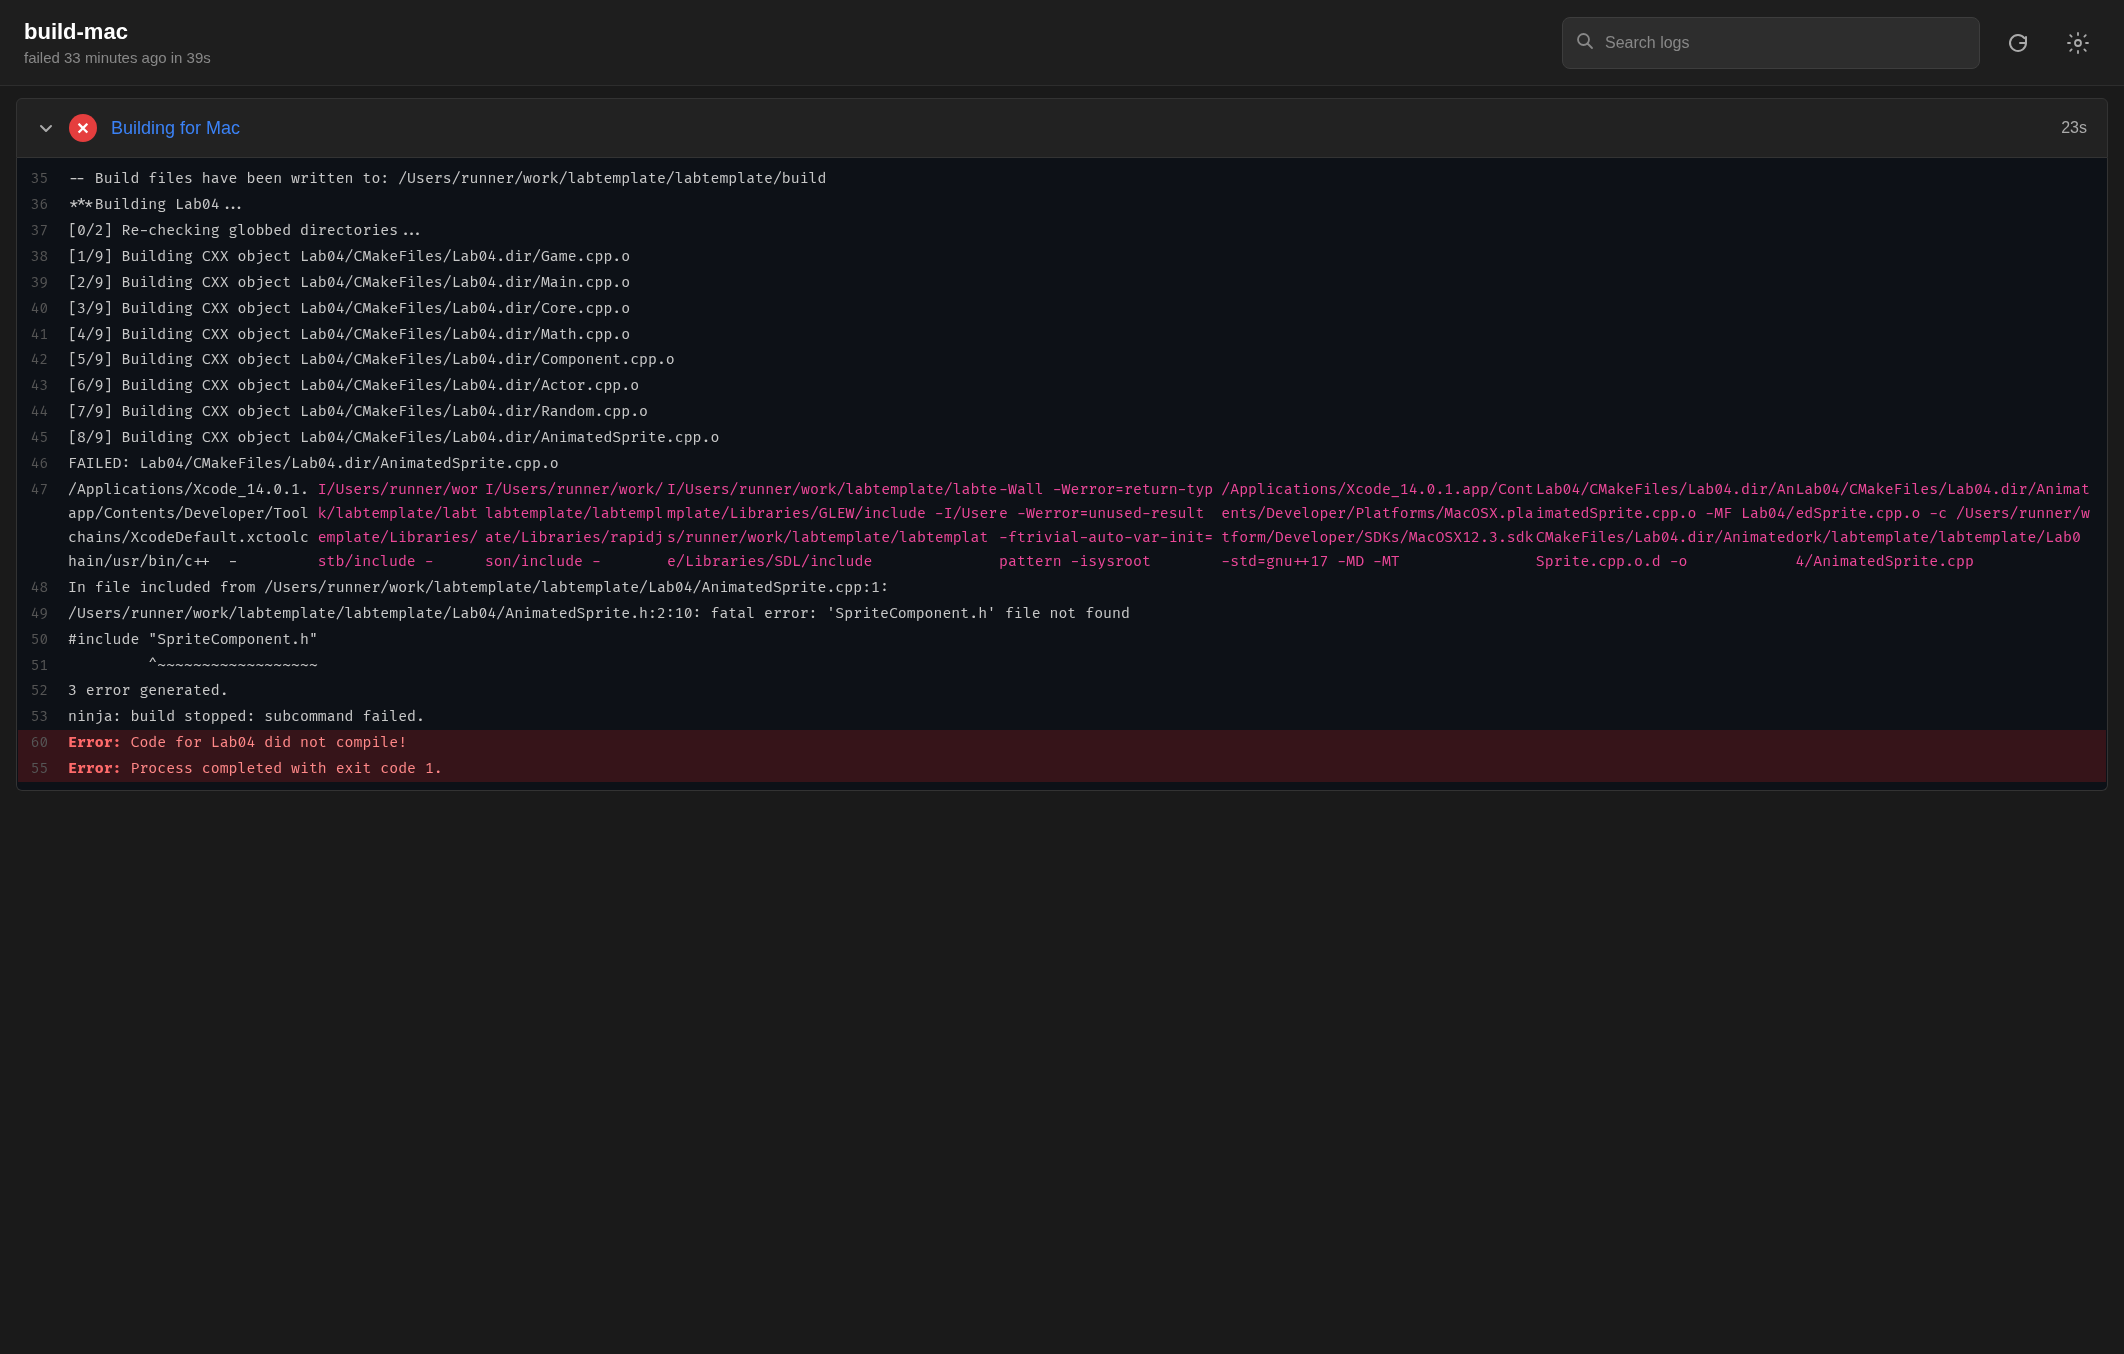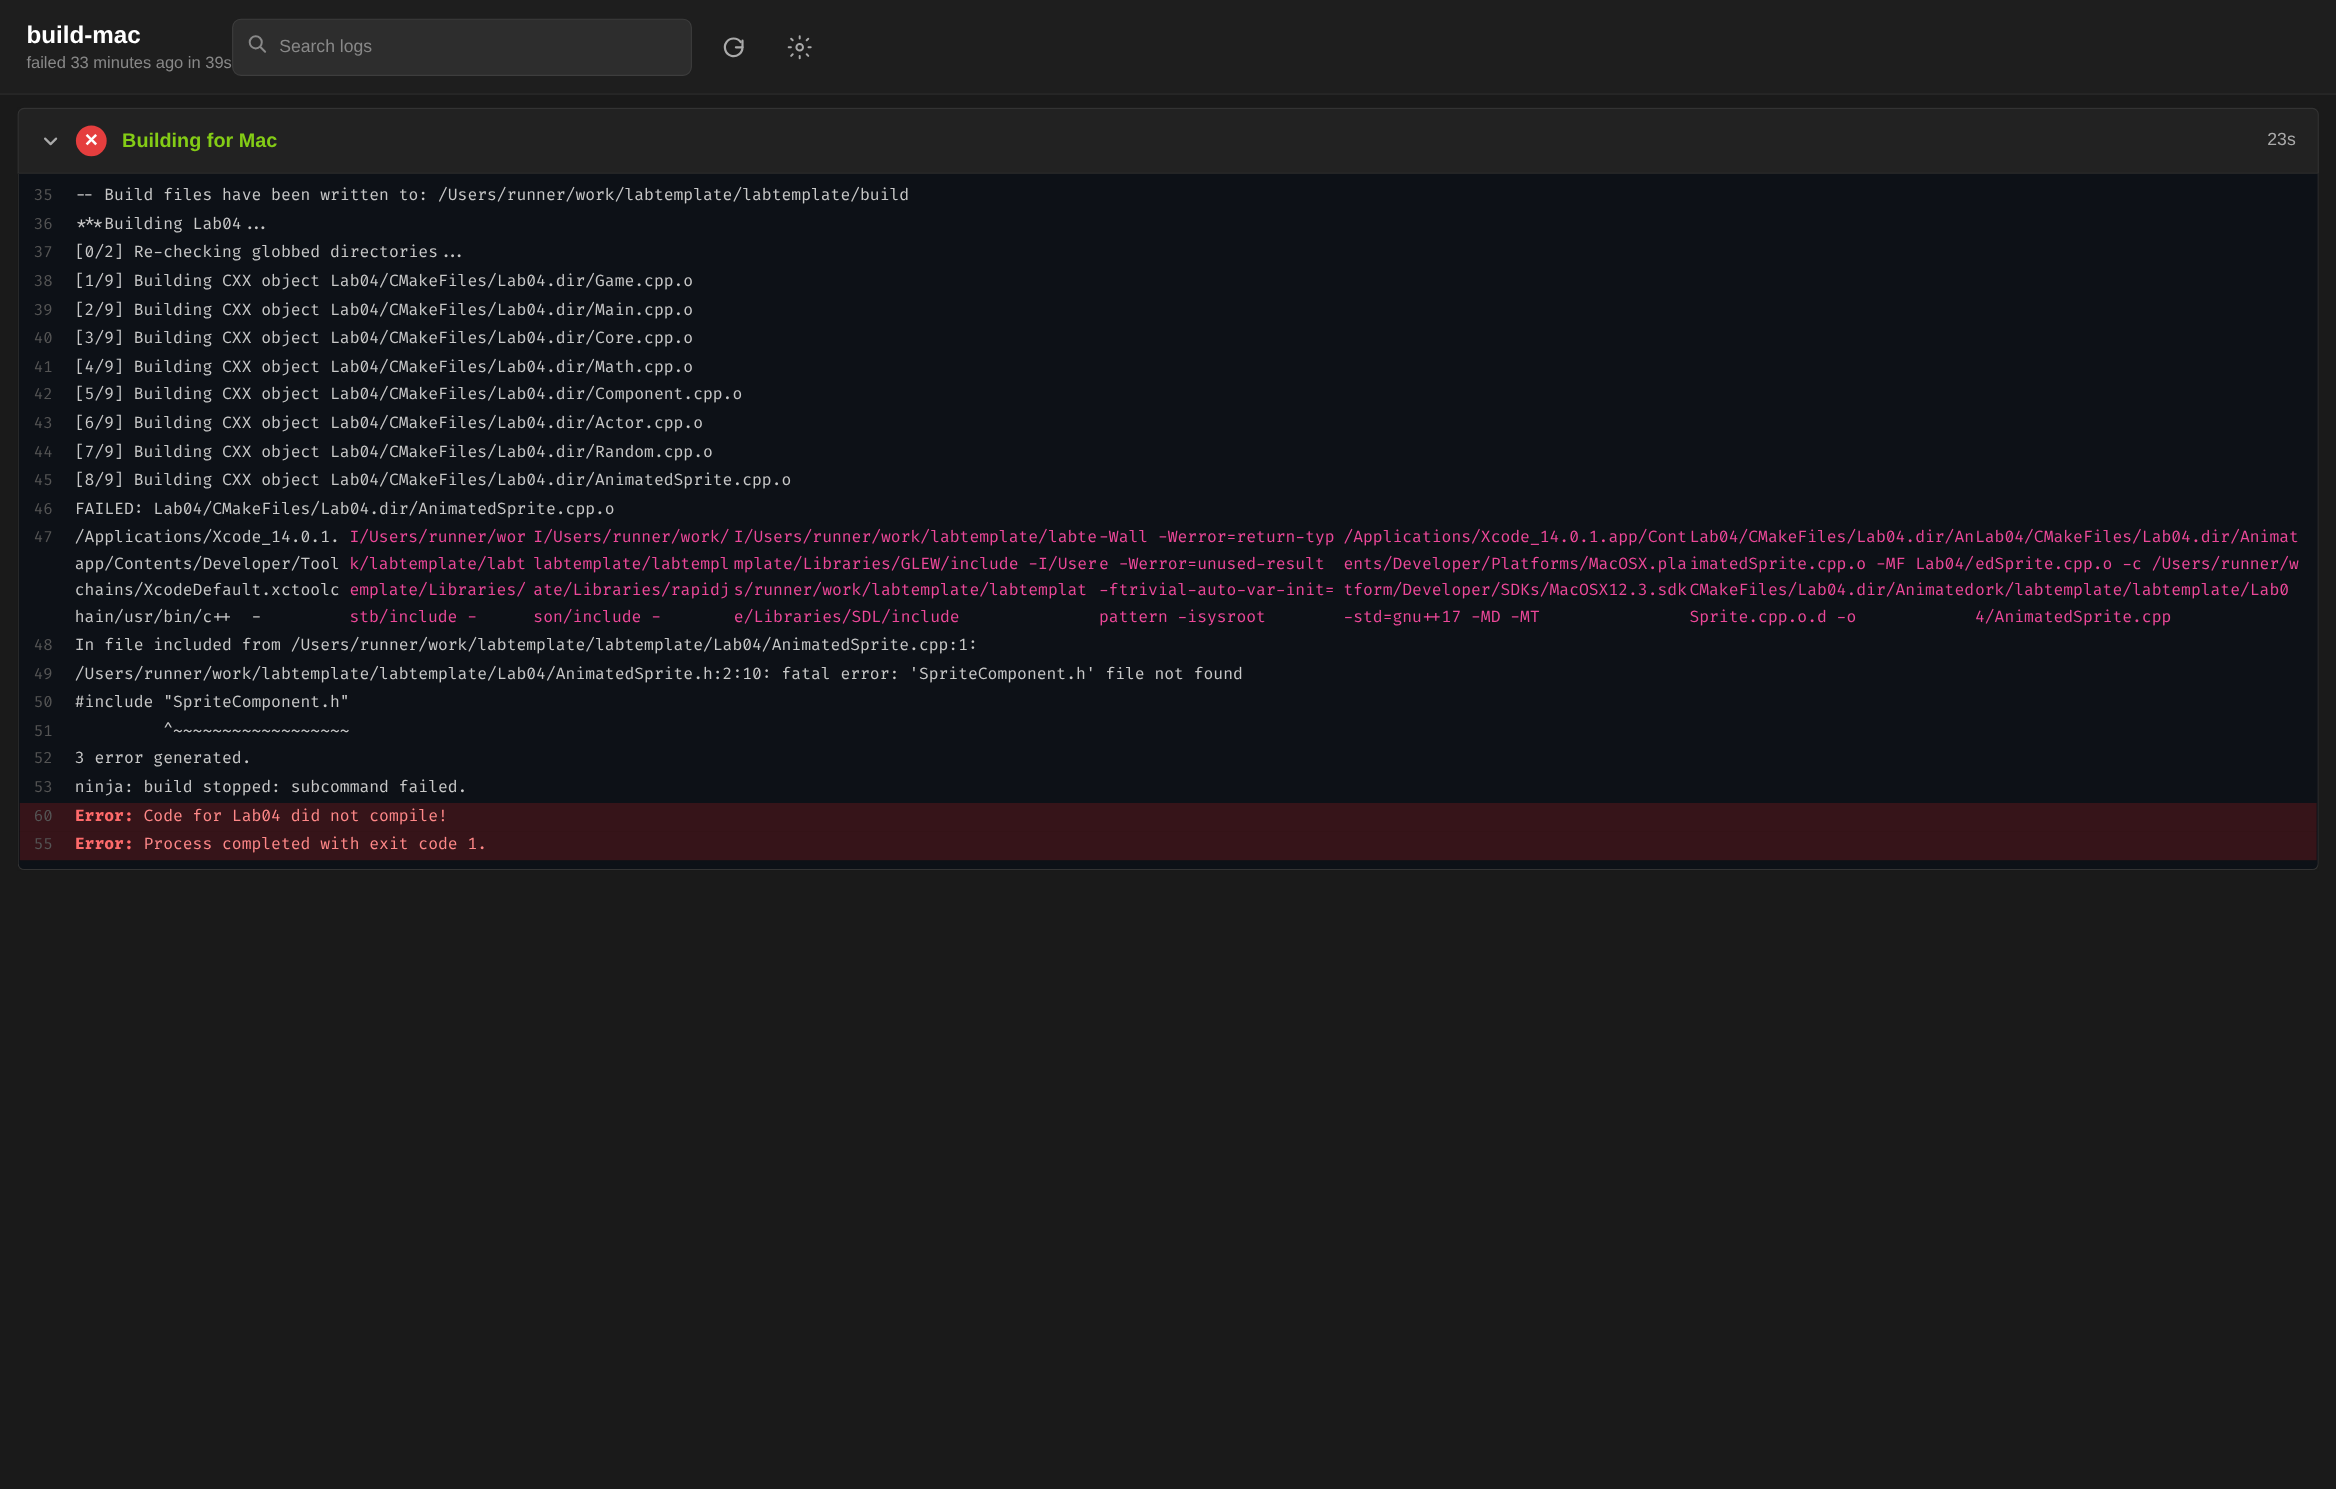--- a/index.html
+++ b/index.html
@@ -15,21 +15,21 @@
       width: 2124px;
       min-height: 1354px;
       overflow-x: hidden;
     }
 
     
     .header {
       background-color: #1e1e1e;
       display: flex;
       align-items: center;
-      justify-content: flex-start;
+      justify-content: space-between;
       padding: 12px 24px;
       border-bottom: 1px solid #2d2d2d;
       height: 86px;
     }
 
     .header-left {
       display: flex;
       flex-direction: column;
       gap: 4px;
     }
@@ -132,22 +132,22 @@
       justify-content: center;
       color: white;
       font-size: 16px;
       font-weight: 700;
       margin-right: 14px;
       flex-shrink: 0;
     }
 
     .job-title {
       font-size: 18px;
-      font-weight: 700;
-      color: #84cc16;
+      font-weight: 400;
+      color: #3b82f6;
       flex: 1;
     }
 
     .job-duration {
       font-size: 16px;
       color: #aaaaaa;
     }
 
     
     .log-area {

